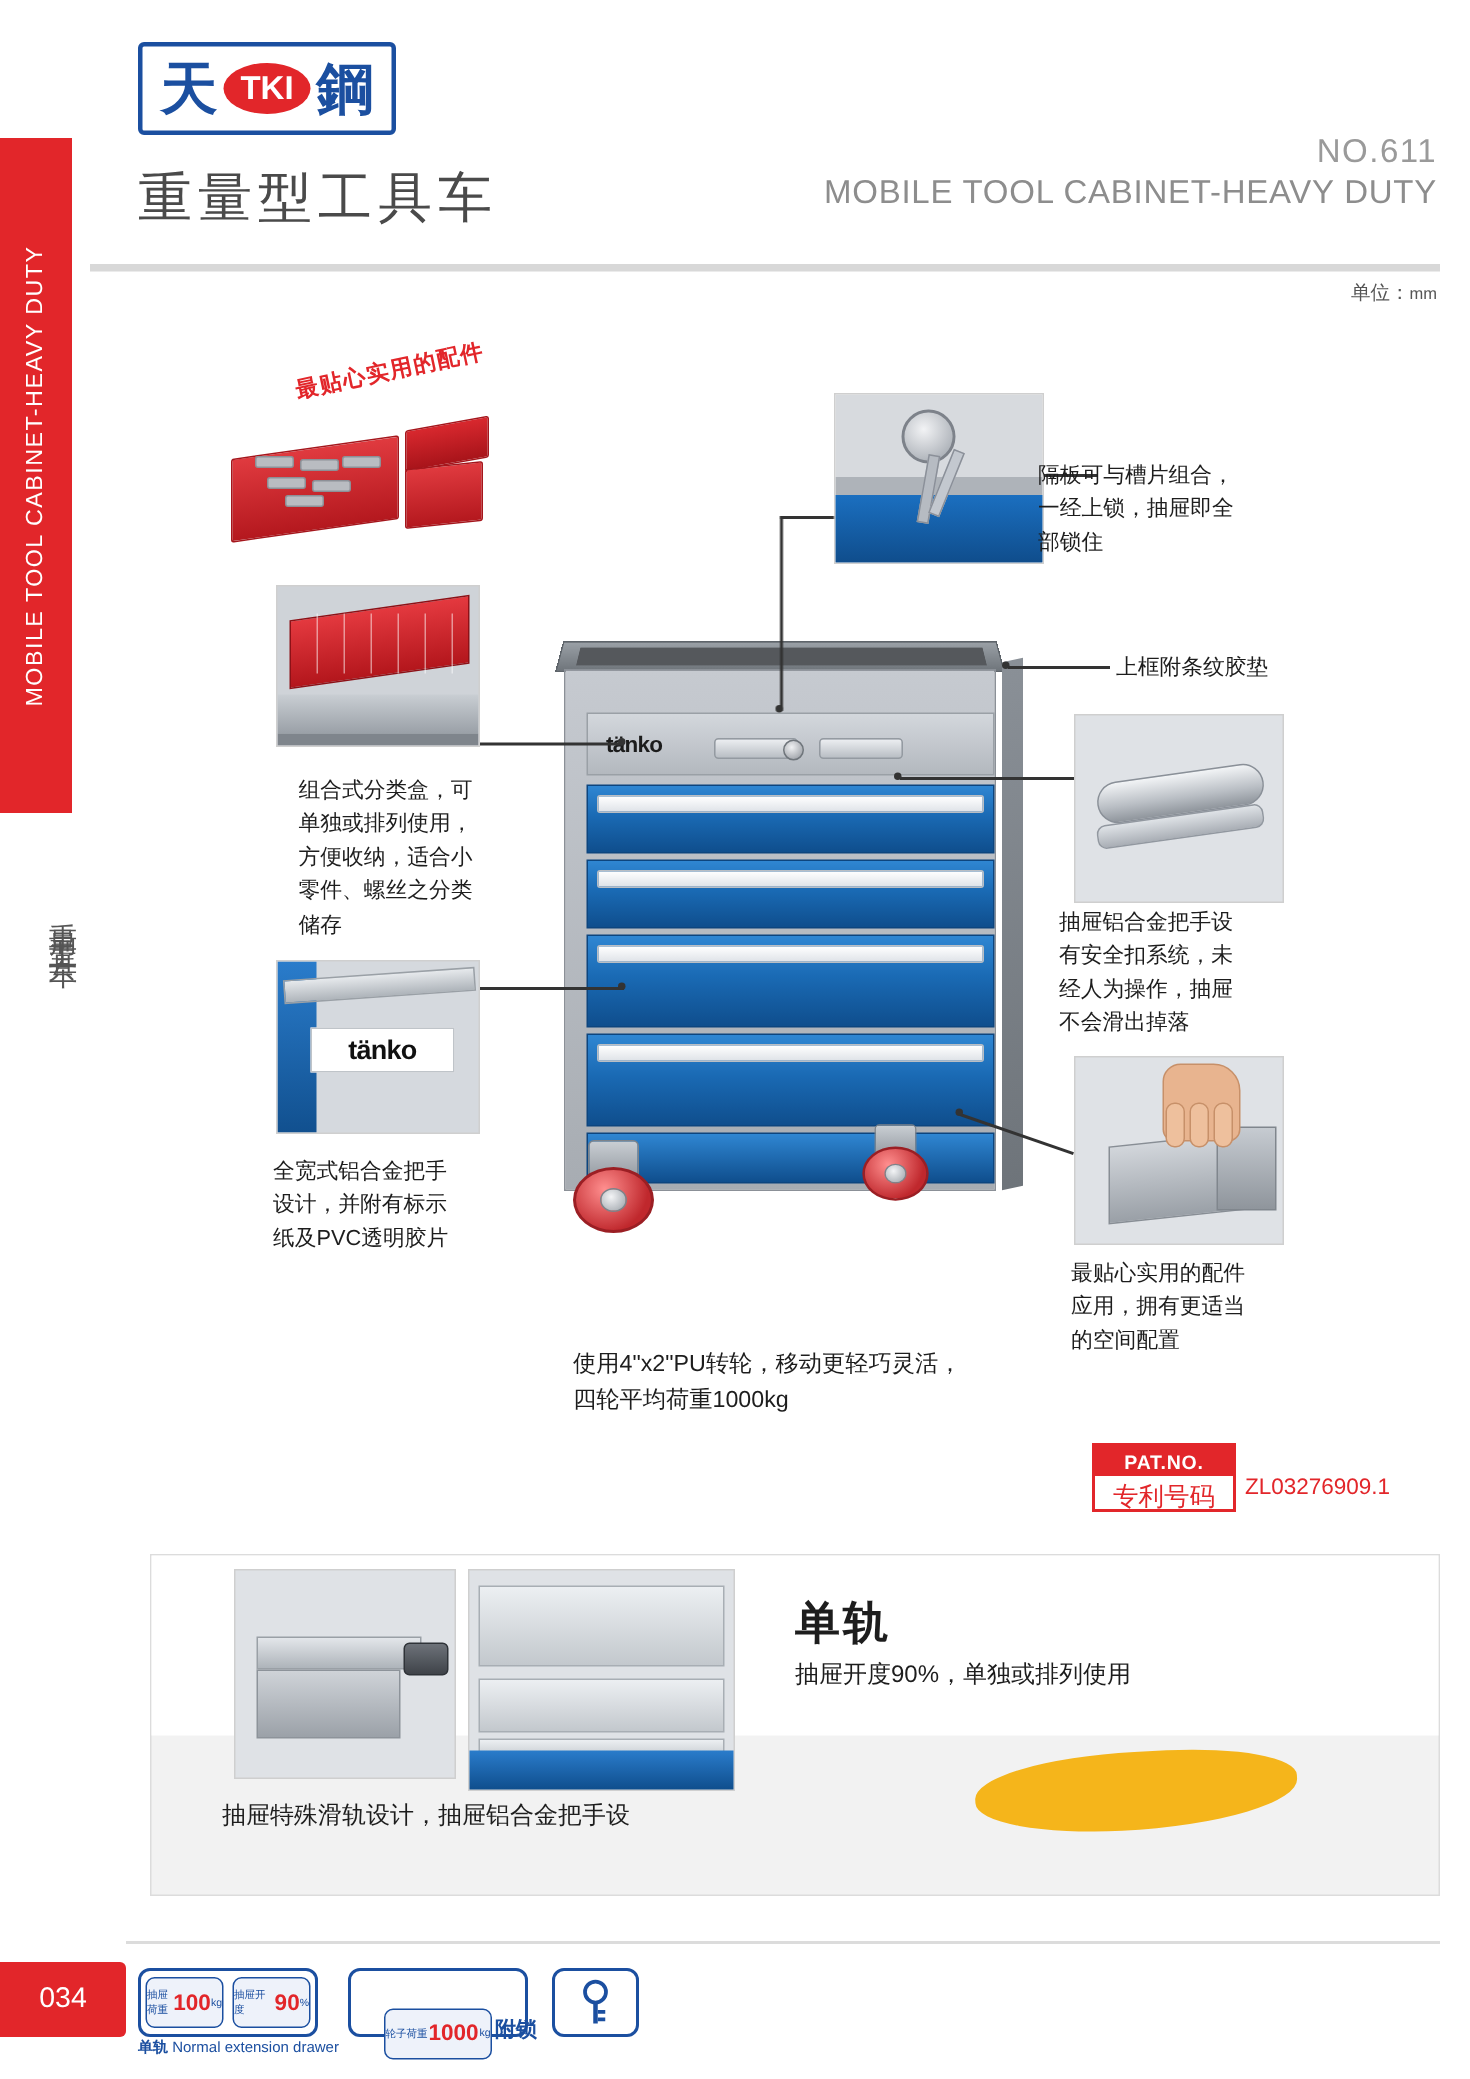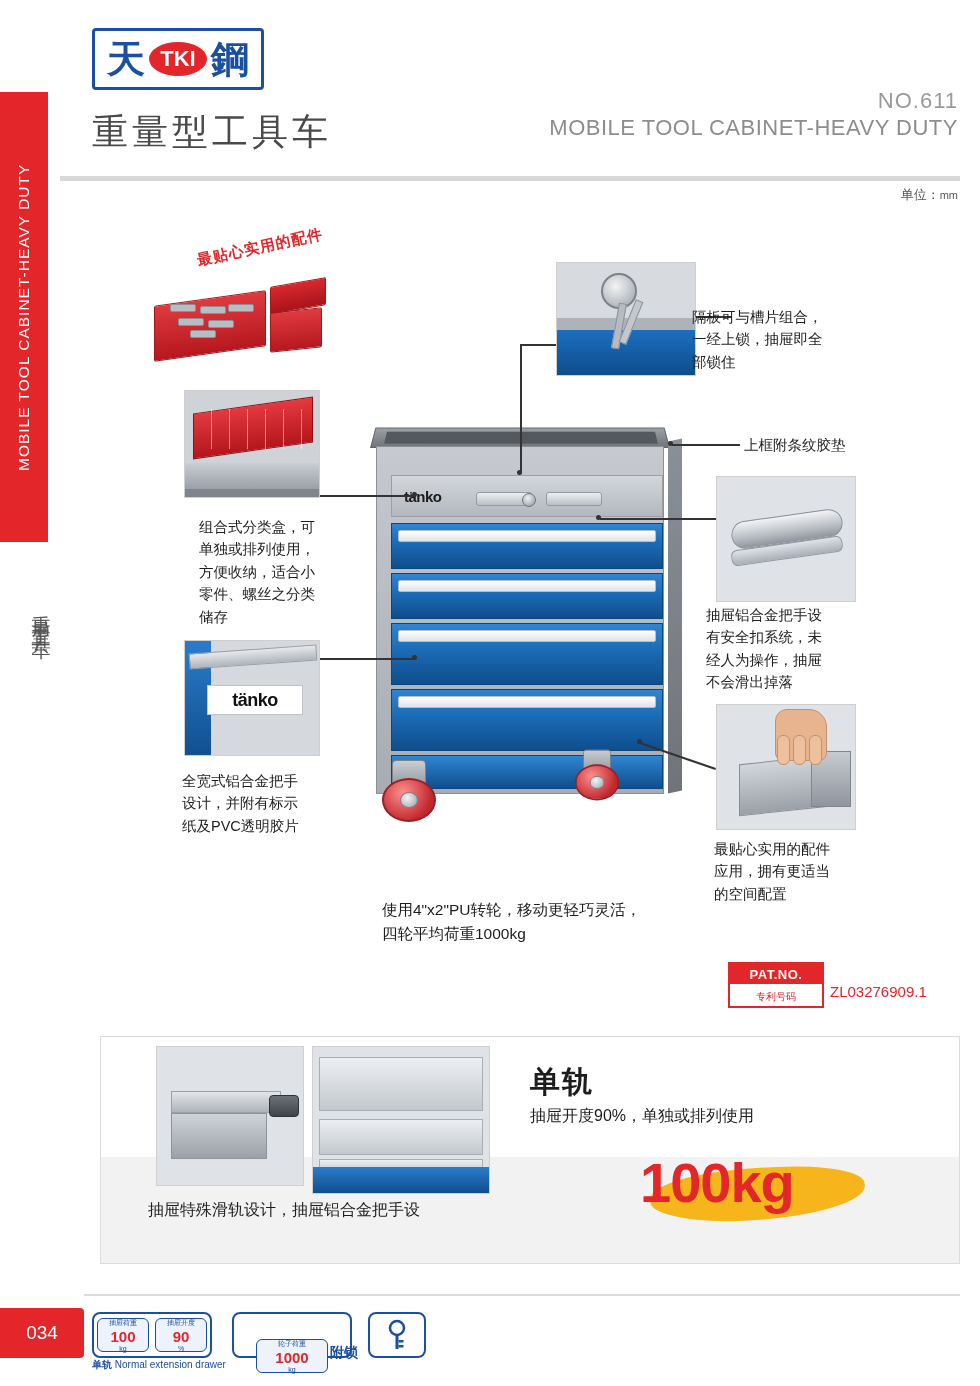--- a/index.html
+++ b/index.html
@@ -178,21 +178,21 @@
   .dot { position: absolute; width: 5px; height: 5px; border-radius: 50%; background: #333; }
 
   
   .cap { position: absolute; font-size: 14.5px; color: #1d1d1d; line-height: 1.55; }
 
   
   .pat { position: absolute; left: 728px; top: 962px; width: 96px; height: 46px;
     border: 2px solid #e2262a; background:#fff; }
   .pat-top { height: 20px; background: #e2262a; color:#fff; font-size: 13px; font-weight: bold;
     display:flex; align-items:center; justify-content:center; letter-spacing:0.5px;}
-  .pat-bot { height: 26px; color:#e2262a; font-size: 10px; display:flex; align-items:center; justify-content:center;}
+  .pat-bot { height: 26px; color:#e2262a; font-size: 17px; display:flex; align-items:center; justify-content:center;}
   .pat-no { position: absolute; left: 830px; top: 983px; font-size: 15px; color:#e2262a; }
 
   
   .panel { position: absolute; left: 100px; top: 1036px; width: 860px; height: 228px;
     background: #f2f2f2; border: 1px solid #dcdcdc; }
   .panel-white { position:absolute; left: 0; top: 0; width: 100%; height: 120px; background: #fff;}
   .pp { position: absolute; border: 1px solid #cfcfcf; background: #dfe2e6; }
   .pp1 { left: 156px; top: 1046px; width: 148px; height: 140px; }
   .pp2 { left: 312px; top: 1046px; width: 178px; height: 148px; }
   .rail-a { position:absolute; left: 14px; top: 44px; width: 110px; height: 22px; background: linear-gradient(#e3e6ea,#aeb4ba); border:1px solid #9aa0a6;}
@@ -210,21 +210,21 @@
     letter-spacing: -1px; font-family: "Liberation Sans", sans-serif; }
 
   
   .foot-rule { position:absolute; left: 84px; top: 1294px; width: 876px; height: 2px; background:#dcdcdc;}
   .ficon { position: absolute; top: 1312px; height: 46px; border: 2px solid #1b4fa0; border-radius: 8px; background:#fff;
     display:flex; align-items:center; justify-content:center; }
   .fi1 { left: 92px; width: 120px; }
   .fi2 { left: 232px; width: 120px; }
   .fi3 { left: 368px; width: 58px; }
   .badge { width: 52px; height: 34px; border-radius: 6px; background:#eef2fa; border:1px solid #1b4fa0;
-    display:flex; flex-direction:column; align-items:center; justify-content:center; }
+    display:flex; align-items:center; justify-content:space-between; }
   .badge .lbl { font-size: 7px; color:#1b4fa0; }
   .badge .val { font-size: 15px; font-weight:bold; color:#e2262a; }
   .fcap { position:absolute; left: 92px; top: 1358px; font-size: 10px; color:#1b4fa0;}
   .fcap b { color:#1b4fa0; }
   .lock-label { position:absolute; left: 374px; top: 1332px; font-size: 14px; color:#1b4fa0; font-weight:bold;}
 </style>
 </head>
 <body>
 
 <div class="left-bar"></div>
@@ -402,21 +402,20 @@
   <div class="dr" style="top:10px; height:54px;"></div>
   <div class="dr" style="top:72px; height:36px;"></div>
   <div class="dr" style="top:112px; height:14px;"></div>
   <div class="blue"></div>
 </div>
 <div class="panel-cap">抽屉特殊滑轨设计，抽屉铝合金把手设</div>
 <div class="panel-title">单轨</div>
 <div class="panel-sub">抽屉开度90%，单独或排列使用</div>
 <div class="kg-splash">
   <div class="kg-yellow"></div>
-  <div class="kg-text">100kg</div>
 </div>
 
 <div class="foot-rule"></div>
 
 <div class="ficon fi1">
   <div class="badge" style="margin-right:6px;">
     <span class="lbl">抽屉荷重</span>
     <span class="val">100</span>
     <span class="lbl">kg</span>
   </div>

